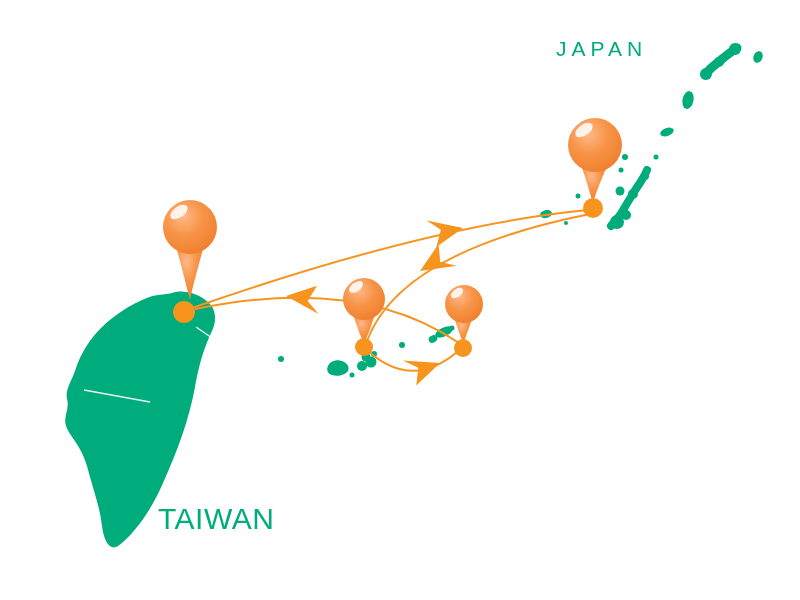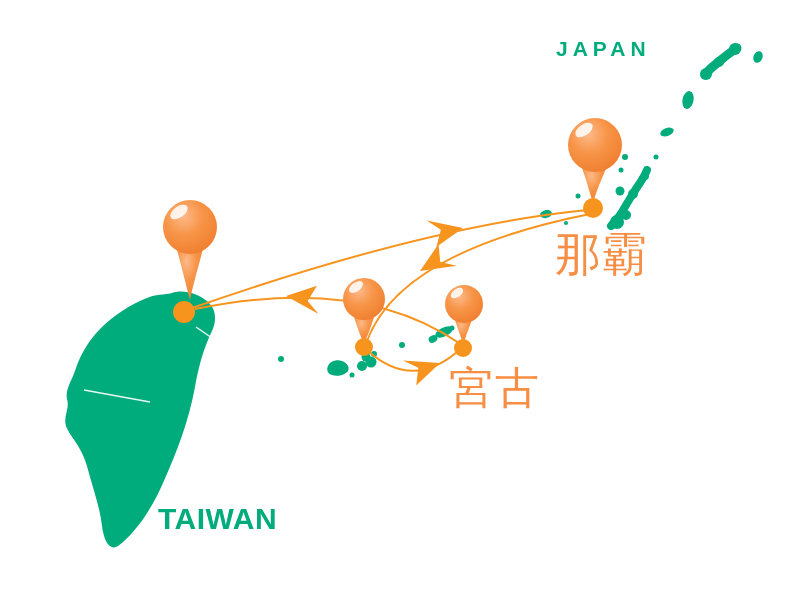--- a/index.html
+++ b/index.html
@@ -1,20 +1,20 @@
 <!DOCTYPE html>
 <html style="--background: #FFFFFF; --land-green: #00AB7C; --country-label-green: #00AB7C; --route-orange: #F7941E; --port-label-orange: #F78E44; --pin-grad-light: #FDB989; --pin-grad-mid: #F79447; --pin-grad-dark: #EF7B2B;"><head>
 <meta charset="utf-8">
 <style>
   html,body{margin:0;padding:0;background:#fff;}
   #stage{position:relative;width:800px;height:600px;background:var(--background,#fff);overflow:hidden;
          font-family:"Liberation Sans","DejaVu Sans",sans-serif;}
   #map-svg{position:absolute;left:0;top:0;}
   .lbl{position:absolute;line-height:1;white-space:nowrap;user-select:none;}
-  .country-label{color:var(--country-label-green,#00AB7C);font-weight:bold;}
+  .country-label{color:var(--country-label-green,#00AB7C);font-weight:normal;}
   .port-label{color:var(--port-label-orange,#F78E44);font-family:"DejaVu Sans","Liberation Sans",sans-serif;}
   #japan-label{left:556px;top:38px;font-size:21px;letter-spacing:5px;}
   #taiwan-label{left:158px;top:504px;font-size:30px;letter-spacing:0.5px;}
   #keelung-label{left:62px;top:256px;font-size:50px;letter-spacing:6px;}
   #naha-label{left:555px;top:231px;font-size:46px;letter-spacing:0px;}
   #ishigaki-label{left:301px;top:383px;font-size:44px;letter-spacing:2px;}
   #miyako-label{left:449px;top:366px;font-size:44px;letter-spacing:2px;}
 </style>
 </head>
 <body>
@@ -129,15 +129,13 @@
       <path fill="url(#pinGrad)" d="M 454,317 C 458,330 461,337 463,344 C 466,337 468,330 473,317 Z"></path>
       <circle cx="464" cy="304" r="19" fill="url(#pinGrad)"></circle>
       <ellipse cx="457" cy="293" rx="7" ry="4" transform="rotate(-35 457 293)" fill="#ffffff" opacity="0.85"></ellipse>
       <circle cx="463" cy="348" r="9" fill="var(--route-orange,#F7941E)"></circle>
     </g>
   </svg>
 
   <div class="lbl country-label" id="japan-label">JAPAN</div>
   <div class="lbl country-label" id="taiwan-label">TAIWAN</div>
 
-  <div class="lbl port-label" id="naha-label">那霸</div>
-  <div class="lbl port-label" id="miyako-label">宮古</div>
 </div>
 
 </body></html>

